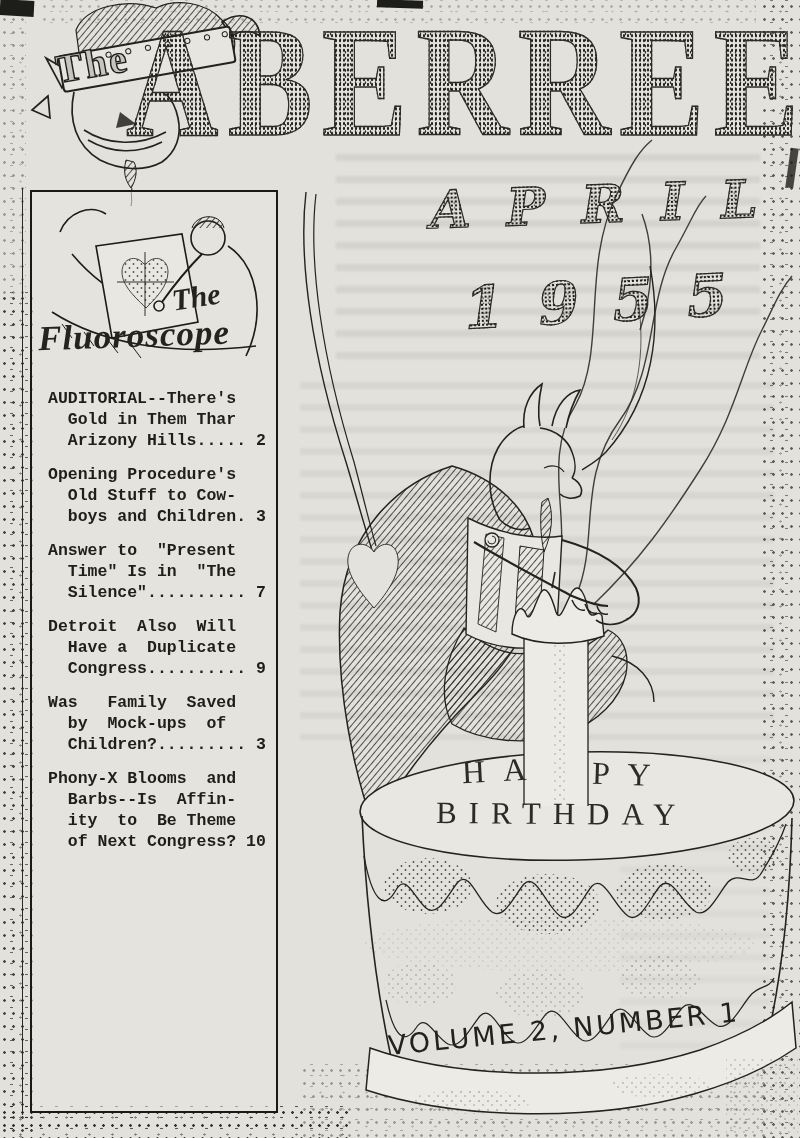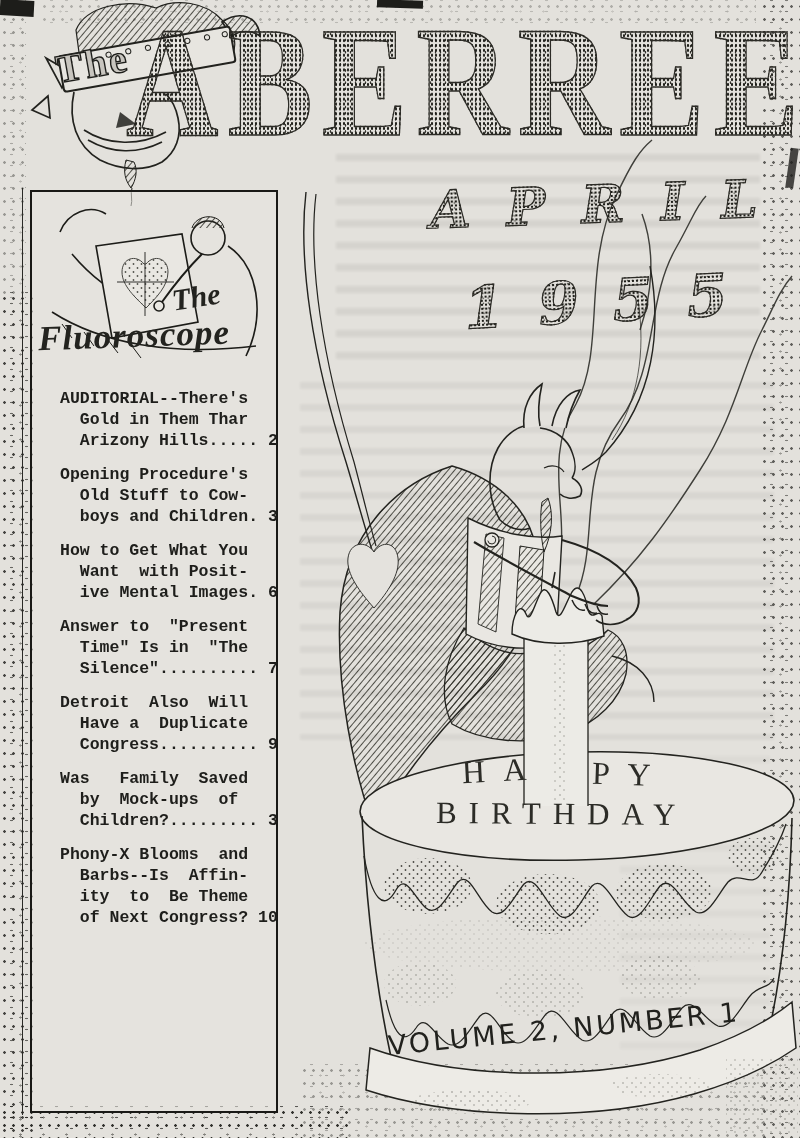--- a/index.html
+++ b/index.html
@@ -77,21 +77,21 @@
     border-left:1.5px solid #2a2a26;}
   .fluoro{position:absolute;left:0;top:2px;}
   .fl-the{position:absolute;left:140px;top:90px;
     font:italic 700 30px/1 "Liberation Serif",serif;color:#23231f;transform:rotate(-9deg);}
   .fl-name{position:absolute;left:6px;top:126px;
     font:italic 700 35px/1 "Liberation Serif",serif;color:#23231f;
     letter-spacing:1px;transform:rotate(-2deg);}
   .toc{position:absolute;left:16px;top:196px;width:226px;}
   .toc-entry{font-family:"Liberation Mono","DejaVu Sans Mono",monospace;
     font-size:16.5px;line-height:21px;font-weight:700;color:#1e1e1b;
-    white-space:pre;margin:0 0 13px 12px;}
+    white-space:pre;margin:0 0 13px 0;}
 </style>
 </head>
 <body>
 
 <div class="page">
 
   <div class="ghost g1"></div>
   <div class="ghost g2"></div>
   <div class="ghost g3"></div>
 
@@ -262,23 +262,20 @@
     </svg>
     <span class="fl-the">The</span>
     <span class="fl-name">Fluoroscope</span>
     <div class="toc">
       <div class="toc-entry">AUDITORIAL--There's
   Gold in Them Thar
   Arizony Hills..... 2</div>
       <div class="toc-entry">Opening Procedure's
   Old Stuff to Cow-
   boys and Children. 3</div>
-      <div class="toc-entry">How to Get What You
-  Want  with Posit-
-  ive Mental Images. 6</div>
       <div class="toc-entry">Answer to  "Present
   Time" Is in  "The
   Silence".......... 7</div>
       <div class="toc-entry">Detroit  Also  Will
   Have a  Duplicate
   Congress.......... 9</div>
       <div class="toc-entry">Was   Family  Saved
   by  Mock-ups  of
   Children?......... 3</div>
       <div class="toc-entry">Phony-X Blooms  and

